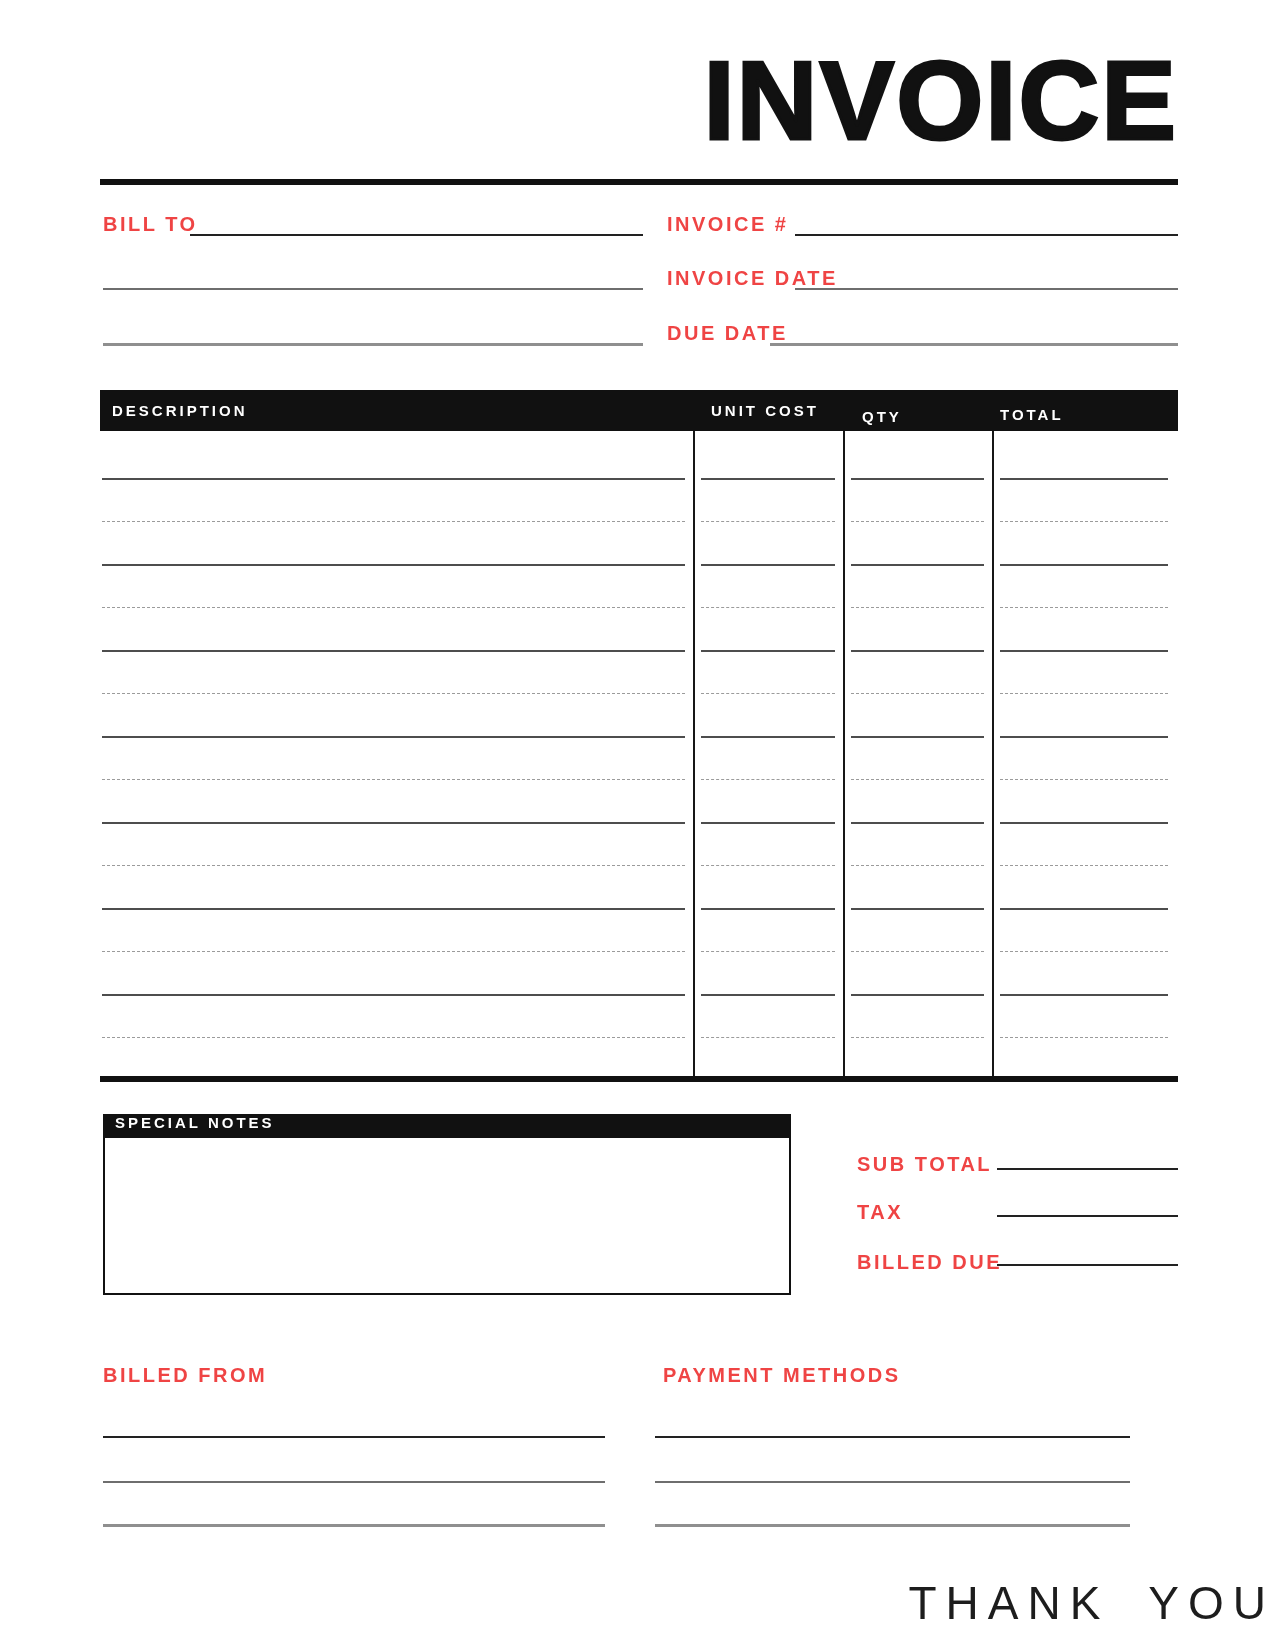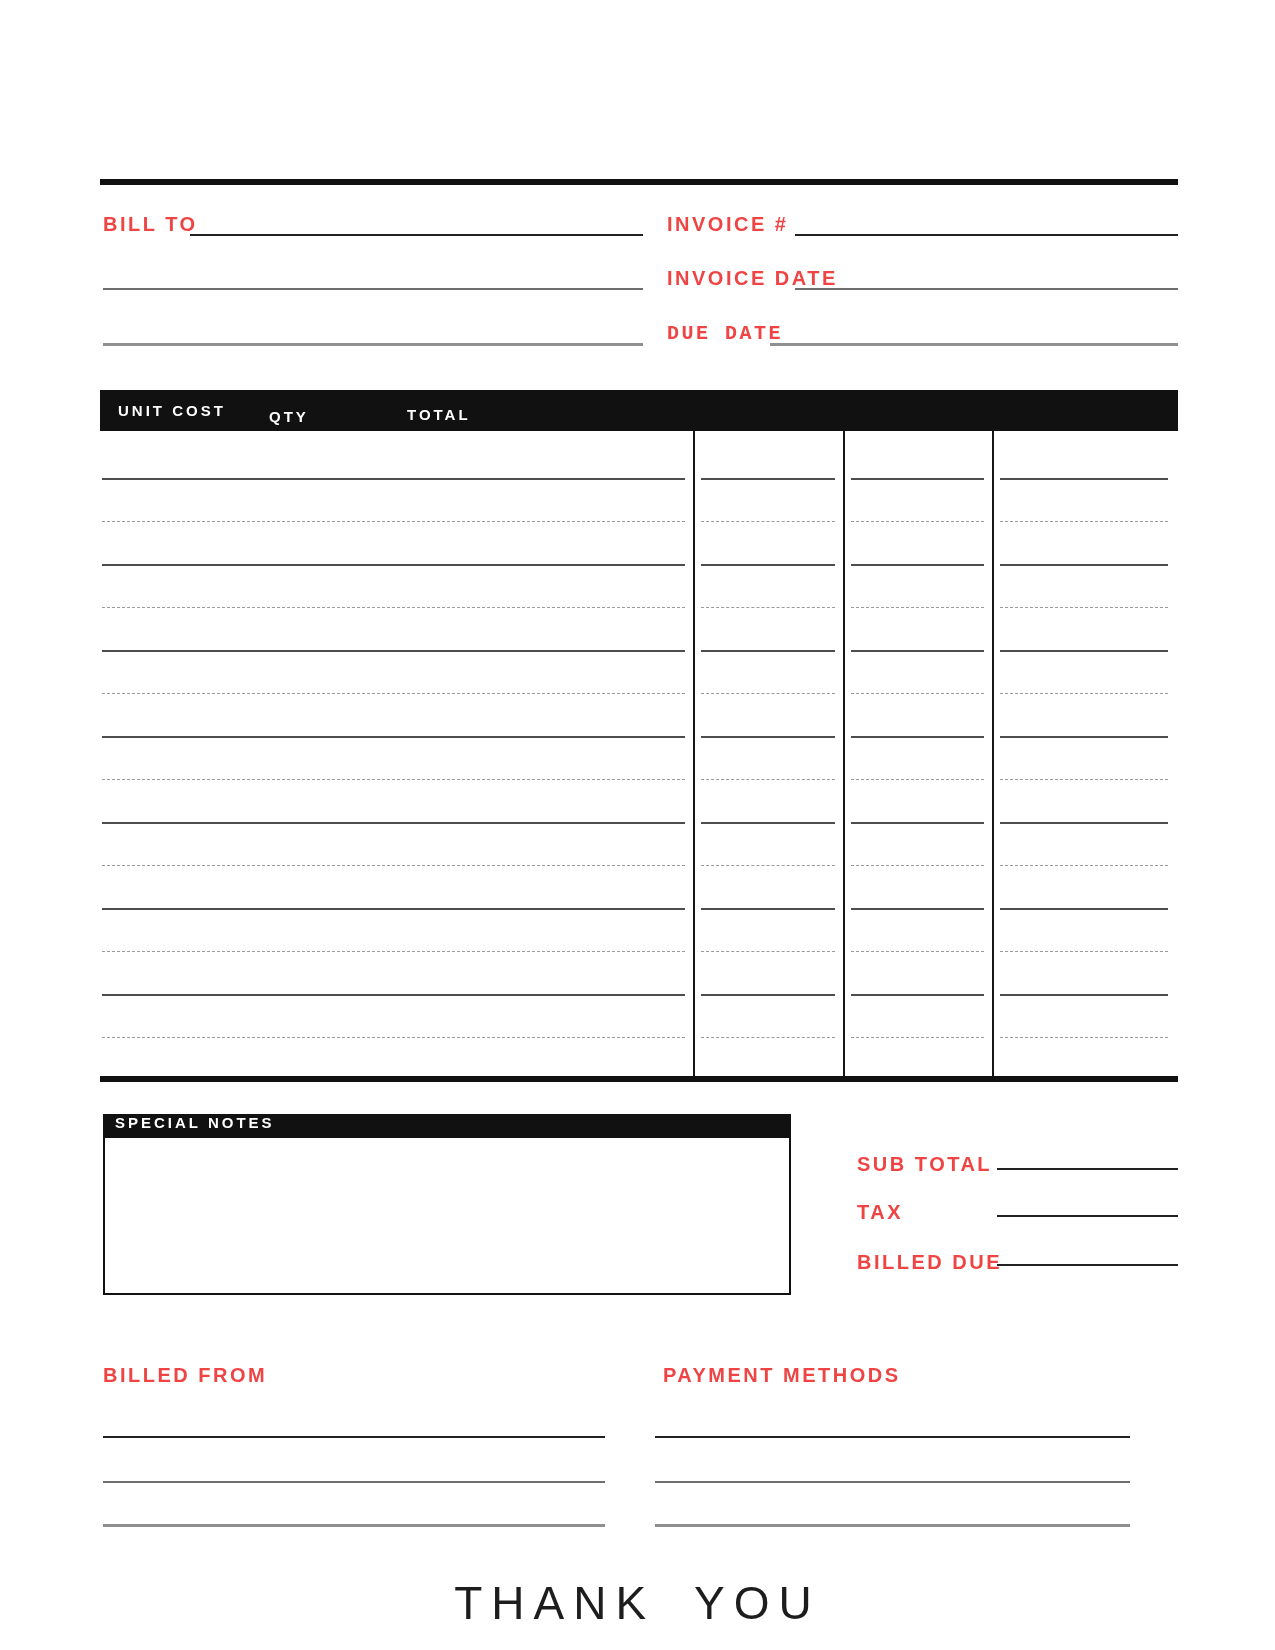--- a/index.html
+++ b/index.html
@@ -58,46 +58,48 @@
   .bottom-rule{position:absolute;left:100px;width:1078px;top:1076px;height:6px;background:var(--ink);}
 
   
   .notes{position:absolute;left:103px;top:1114px;width:688px;height:195px;}
   .notes-bar{height:24px;background:var(--ink);display:flex;align-items:flex-start;}
   .notes-bar .hdr-lbl{padding-left:12px;}
   .notes-body{height:157px;border:2px solid var(--ink);border-top:none;background:#ffffff;}
 
   
   .thanks{
-    position:absolute;left:0;top:1576px;width:1275px;text-align:center;
+    position:absolute;left:0;top:1576px;width:1275px;text-align:right;
     font-size:46px;font-weight:300;letter-spacing:9px;word-spacing:18px;color:#1d1d1d;
   }
 </style>
 </head>
 <body>
 
 <div class="page">
 
+  <div class="title">INVOICE</div>
   <div class="top-rule"></div>
 
   <div class="lbl" style="left:103px;top:213px;">BILL TO</div>
   <div class="wline" style="left:190px;top:234px;width:453px;"></div>
   <div class="wline mid" style="left:103px;top:288px;width:540px;"></div>
   <div class="wline light" style="left:103px;top:343px;width:540px;"></div>
 
   <div class="lbl" style="left:667px;top:213px;">INVOICE #</div>
   <div class="wline" style="left:795px;top:234px;width:383px;"></div>
 
   <div class="lbl" style="left:667px;top:267px;">INVOICE DATE</div>
   <div class="wline mid" style="left:795px;top:288px;width:383px;"></div>
 
-  <div class="lbl" style="left:667px;top:322px;font-family:Liberation Mono, monospace;">DUE DATE</div>
+  <div class="lbl" style="left:667px;top:322px;">DUE DATE</div>
   <div class="wline light" style="left:770px;top:343px;width:408px;"></div>
 
   <div class="tbl-head">
+    <div class="hdr-lbl h-desc">DESCRIPTION</div>
     <div class="hdr-lbl h-unit">UNIT COST</div>
     <div class="hdr-lbl h-qty">QTY</div>
     <div class="hdr-lbl h-total">TOTAL</div>
   </div>
 
   <div class="tbl-body">
     <div class="vsep v1"></div>
     <div class="vsep v2"></div>
     <div class="vsep v3"></div>
   <div class="rule-row solid" style="top: 47px;">

